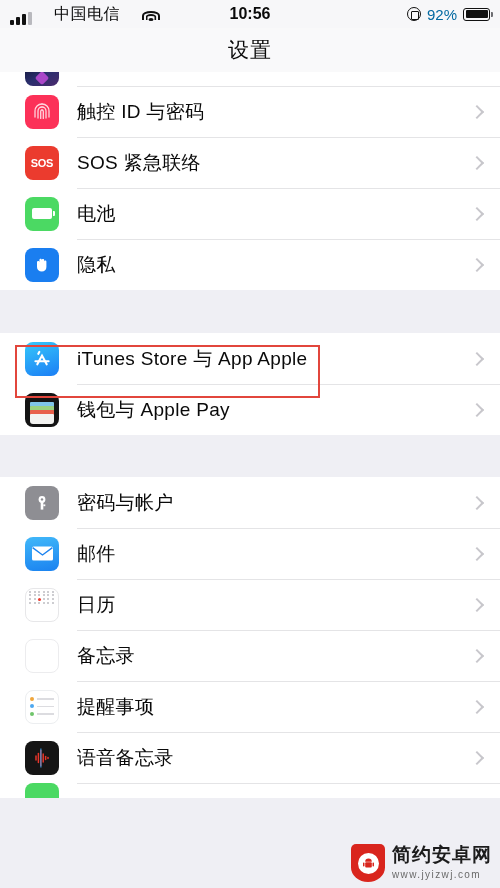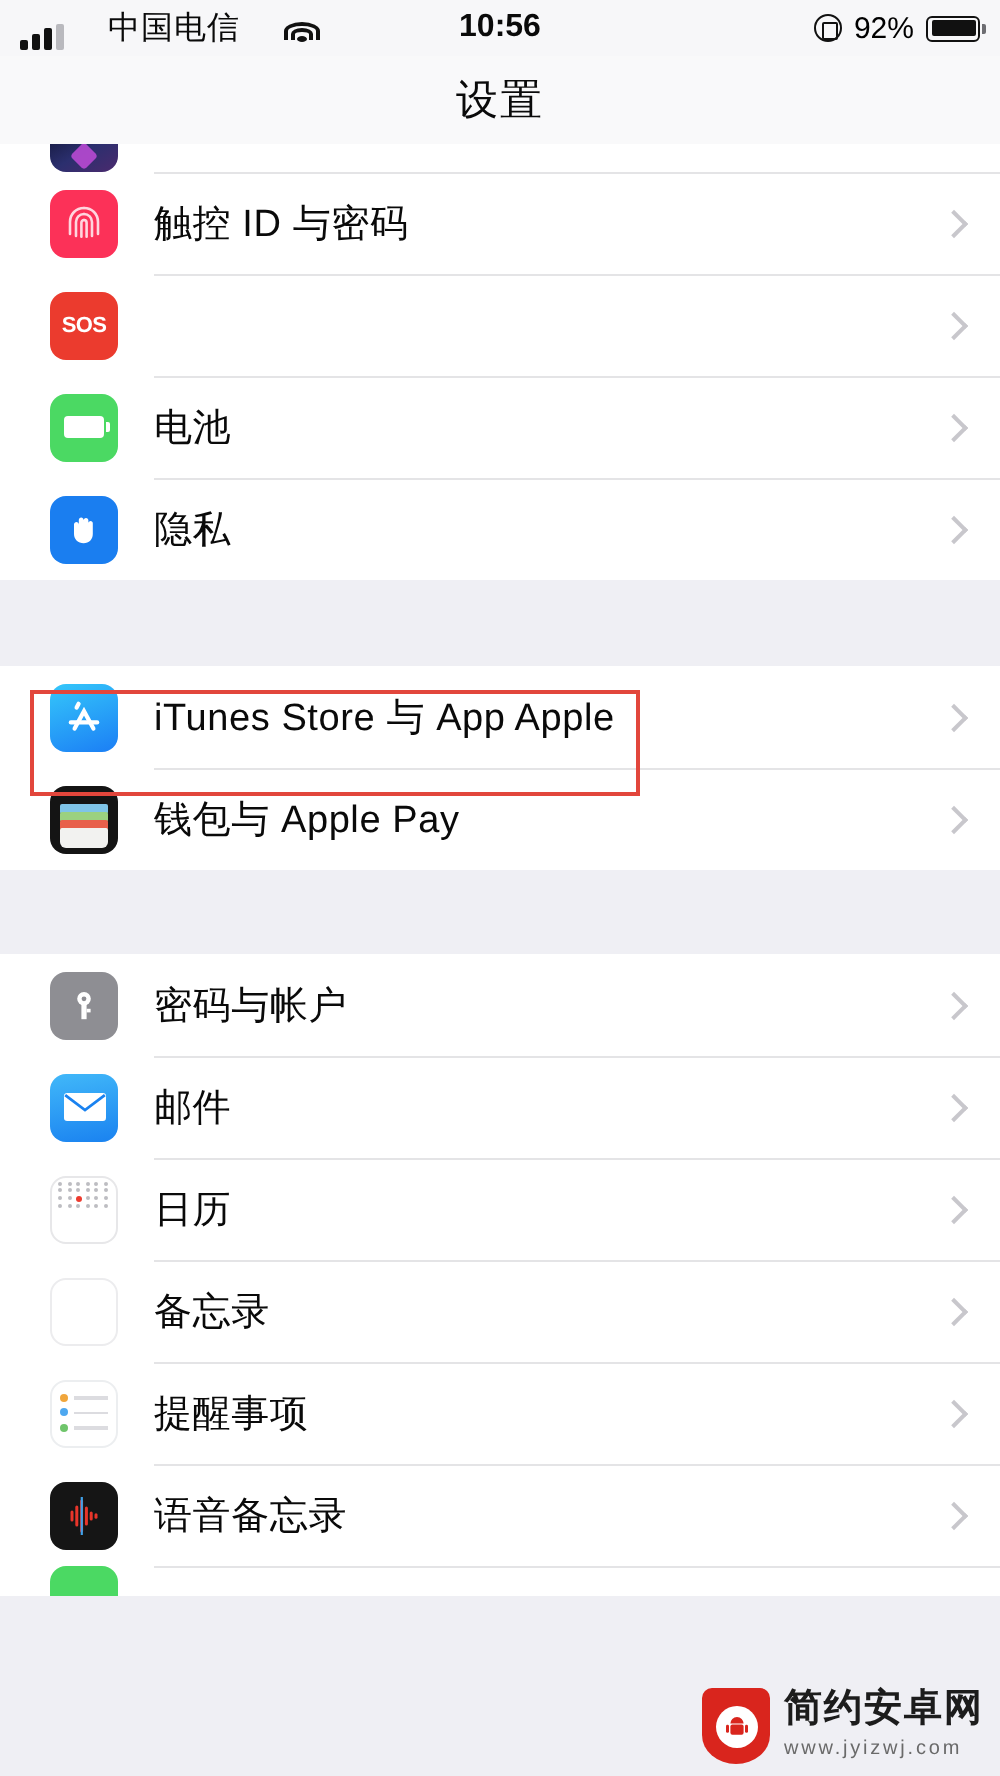--- a/index.html
+++ b/index.html
@@ -29,21 +29,21 @@
               border:2px solid #111; border-bottom:none; border-radius:50% 50% 0 0; }
   .wifi .w1{ width:18px; height:9px; top:0; }
   .wifi .w2{ width:11px; height:6px; top:3.5px; }
   .wifi .w3{ width:5px; height:3px; top:7px; border-radius:50%; background:#111; border:none; }
   .sb-center{ position:absolute; left:0; right:0; text-align:center; font-size:16px;
               font-weight:bold; color:#0a0a0a; pointer-events:none; }
   .sb-right{ margin-left:auto; display:flex; align-items:center; gap:6px; z-index:2; }
   .rotlock{ width:14px; height:14px; border:1.6px solid #111; border-radius:50%; position:relative; }
   .rotlock:after{ content:""; position:absolute; left:3.5px; top:3px; width:6px; height:7px;
                   border:1.5px solid #111; border-radius:1px; }
-  .battpct{ font-size:15px; color:#000000; font-weight:500; }
+  .battpct{ font-size:15px; color:#0369a1; font-weight:500; }
   .batt{ width:27px; height:13px; border:1.5px solid #111; border-radius:3px; padding:1.5px; position:relative; }
   .batt:after{ content:""; position:absolute; right:-4px; top:3.5px; width:2px; height:5px;
                background:#6d6d72; border-radius:0 1px 1px 0; }
   .batt b{ display:block; height:100%; background:#111; border-radius:1px; }
 
   
   .navbar{ height:44px; background:#f9f9fa; display:flex; align-items:center; justify-content:center; }
   .navtitle{ font-size:21px; font-weight:normal; color:#0a0a0a; letter-spacing:1px; }
 
   
@@ -181,20 +181,21 @@
               <path d="M17 15c.8 0 1.3.7 1.3 1.4v7"></path>
             </g>
           </svg>
         </span>
         <span class="label">触控 ID 与密码</span>
         <span class="chev"></span>
       </div>
 
       <div class="row">
         <span class="icon ic-sos">SOS</span>
+        <span class="label">SOS 紧急联络</span>
         <span class="chev"></span>
       </div>
 
       <div class="row">
         <span class="icon ic-batt">
             <span></span>
           </span>
         <span class="label">电池</span>
         <span class="chev"></span>
       </div>

